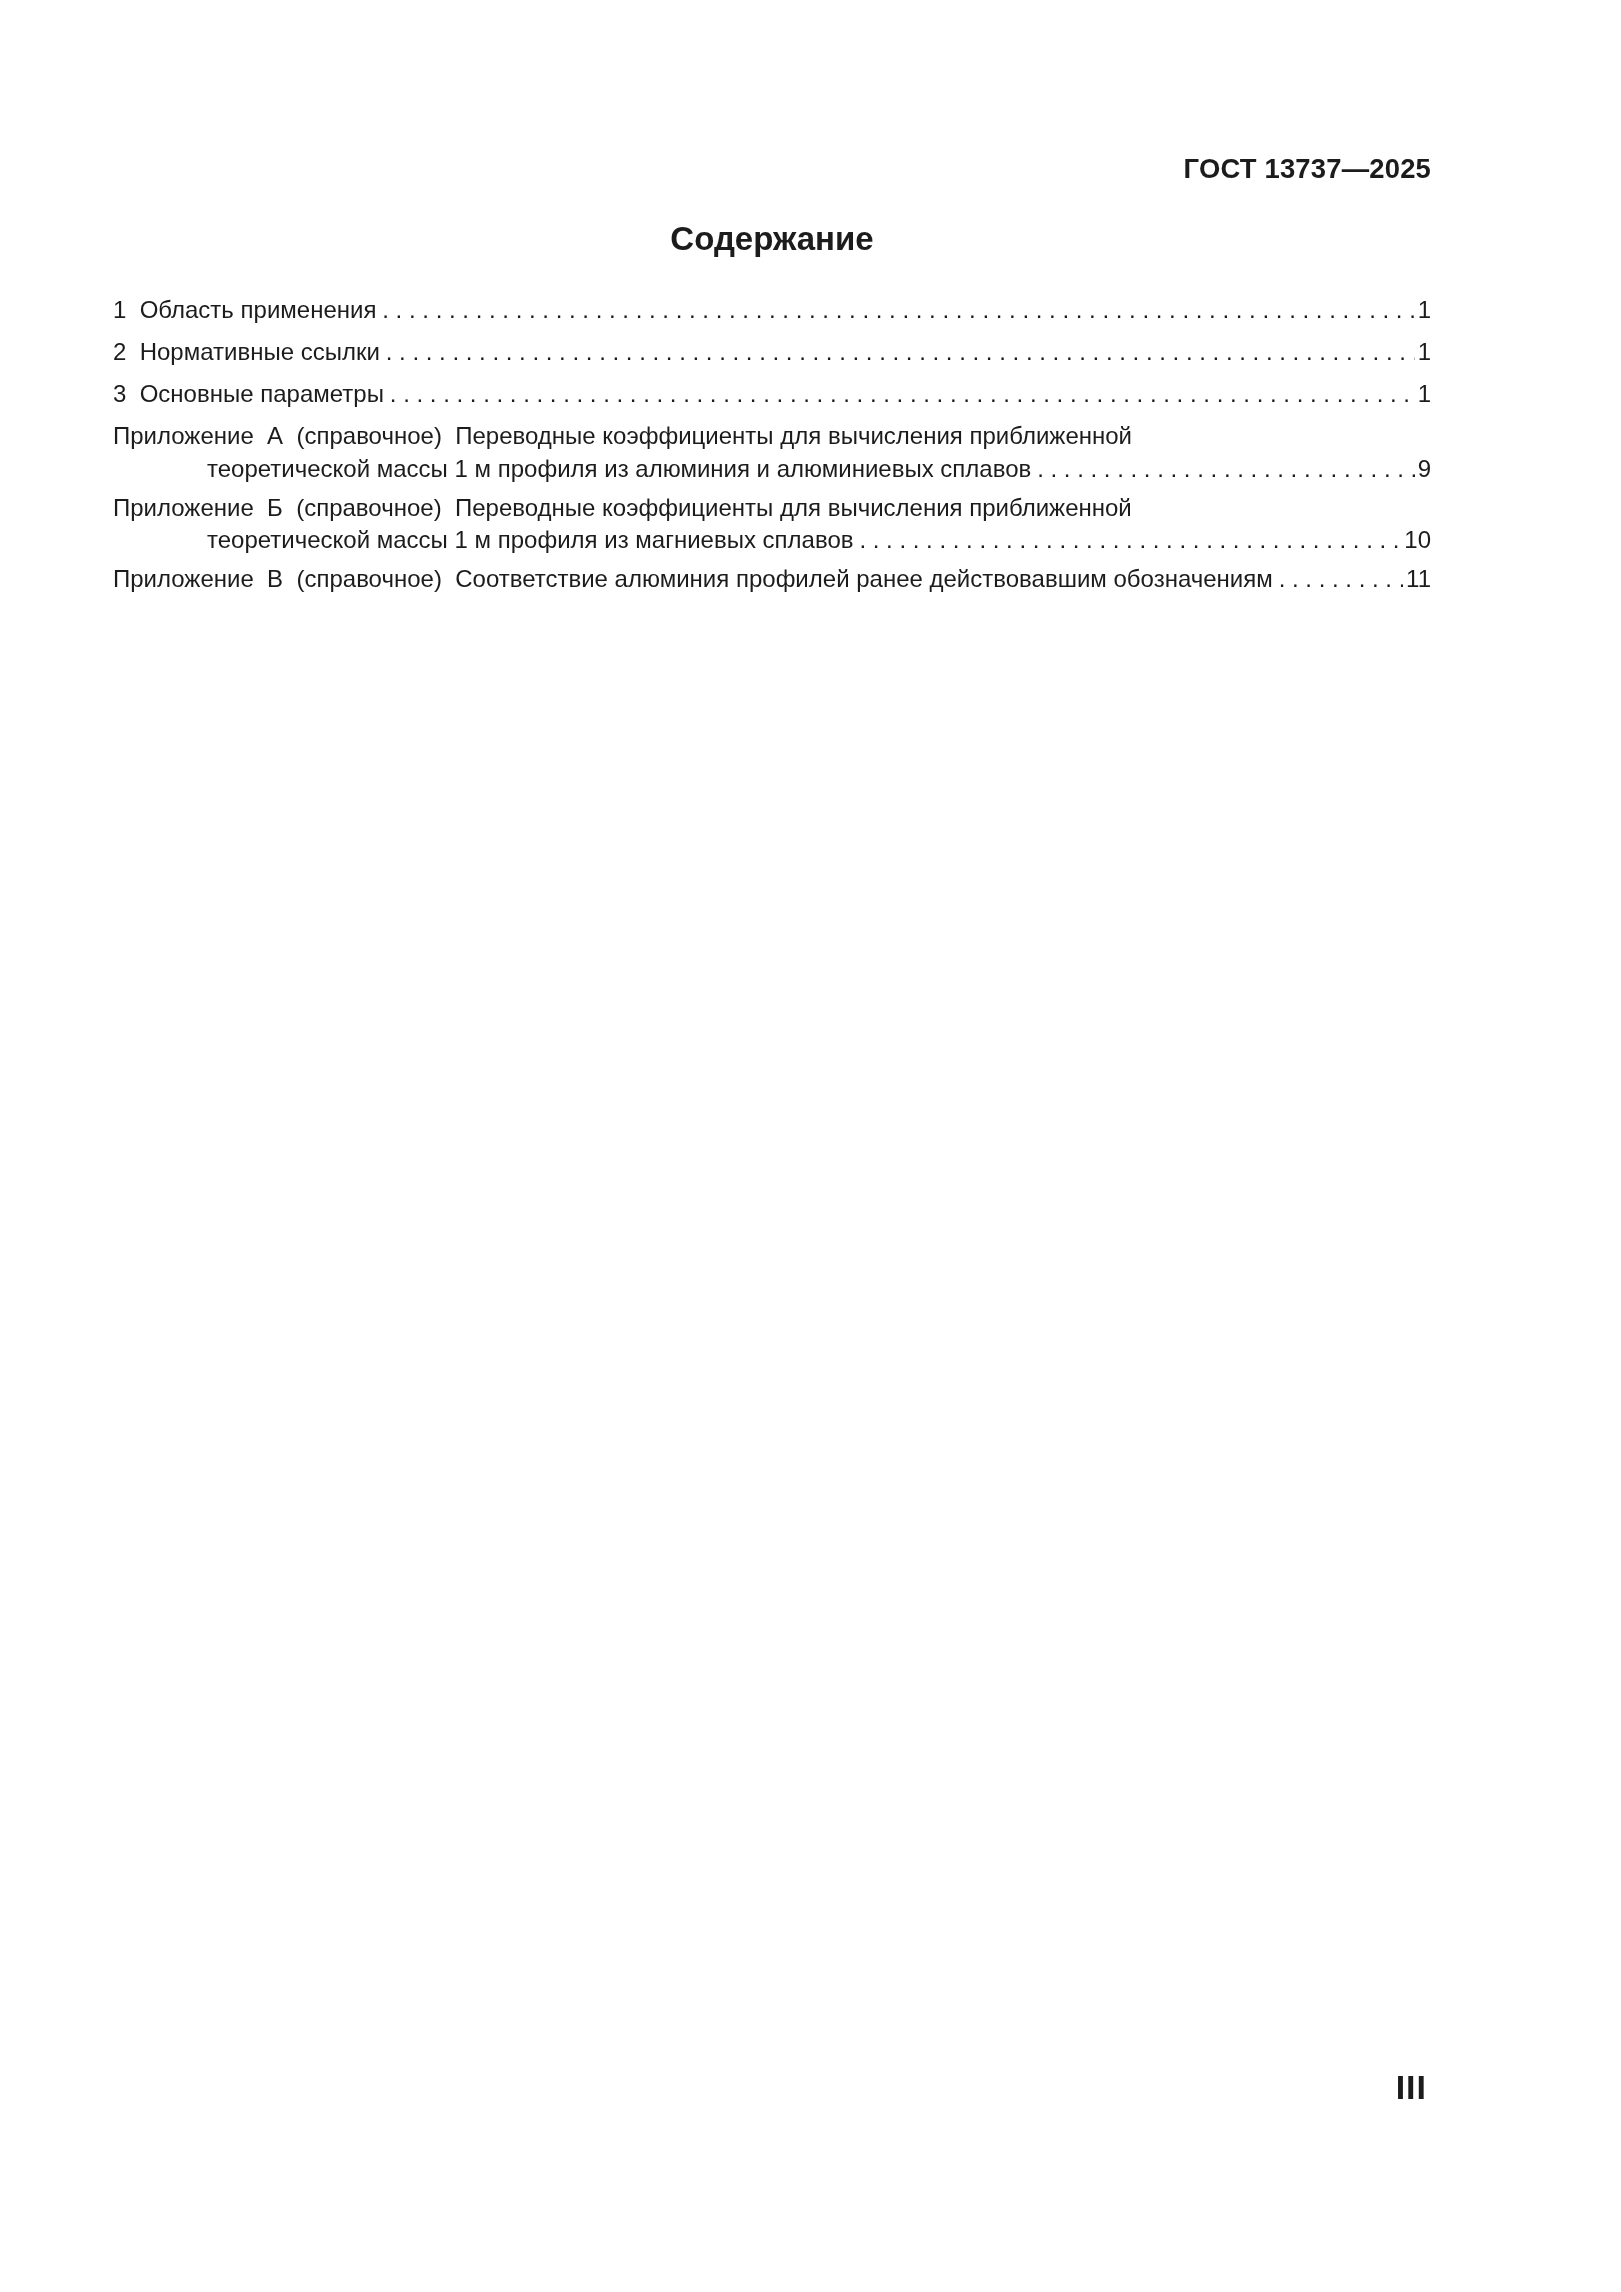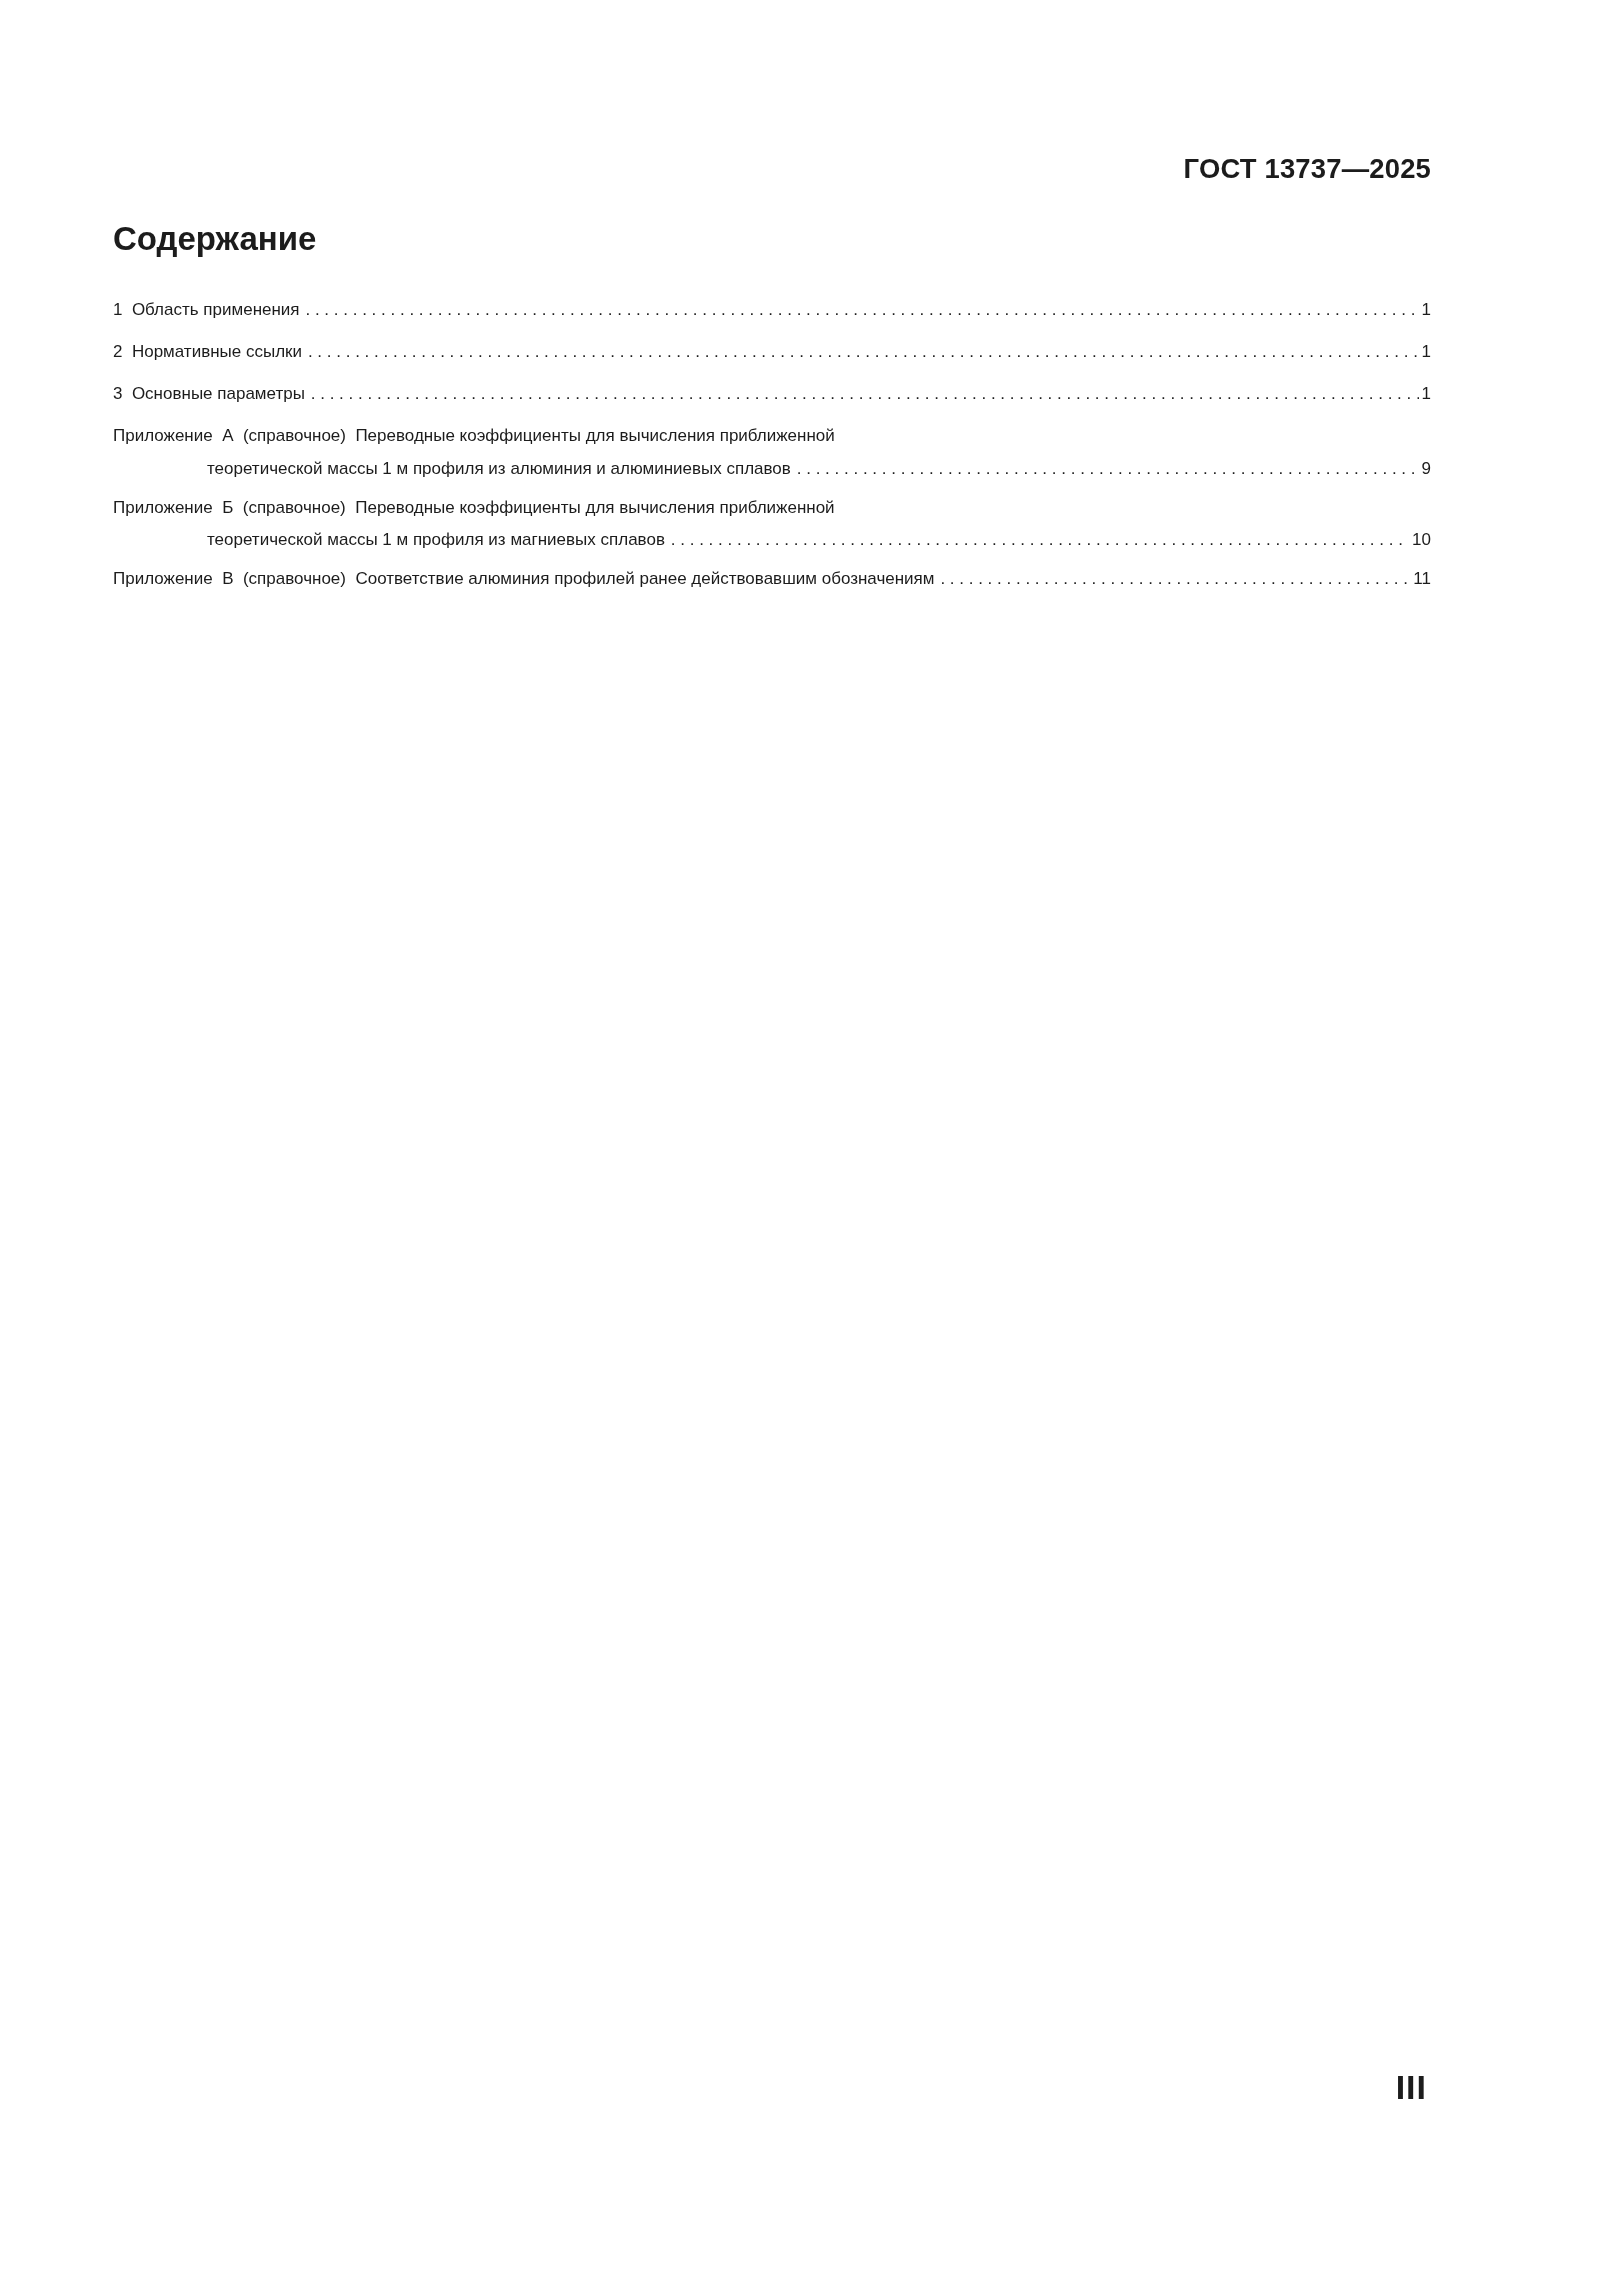--- a/index.html
+++ b/index.html
@@ -25,30 +25,30 @@
     font-size: 27.4px;
     font-weight: bold;
     letter-spacing: 0.2px;
     white-space: pre;
   }
   .doc-title {
     position: absolute;
     top: 220px;
     left: 113px;
     width: 1318px;
-    text-align: left;
+    text-align: center;
     font-size: 33px;
     font-weight: bold;
   }
   .toc {
     position: absolute;
     top: 296px;
     left: 113px;
     width: 1318px;
-    font-size: 17px;
+    font-size: 24px;
     line-height: 27.4px;
   }
   .toc-row {
     display: flex;
     align-items: baseline;
   }
   .toc-row.simple { margin-bottom: 14.7px; }
   .toc-entry-label {
     white-space: pre;
     flex: 0 0 auto;

